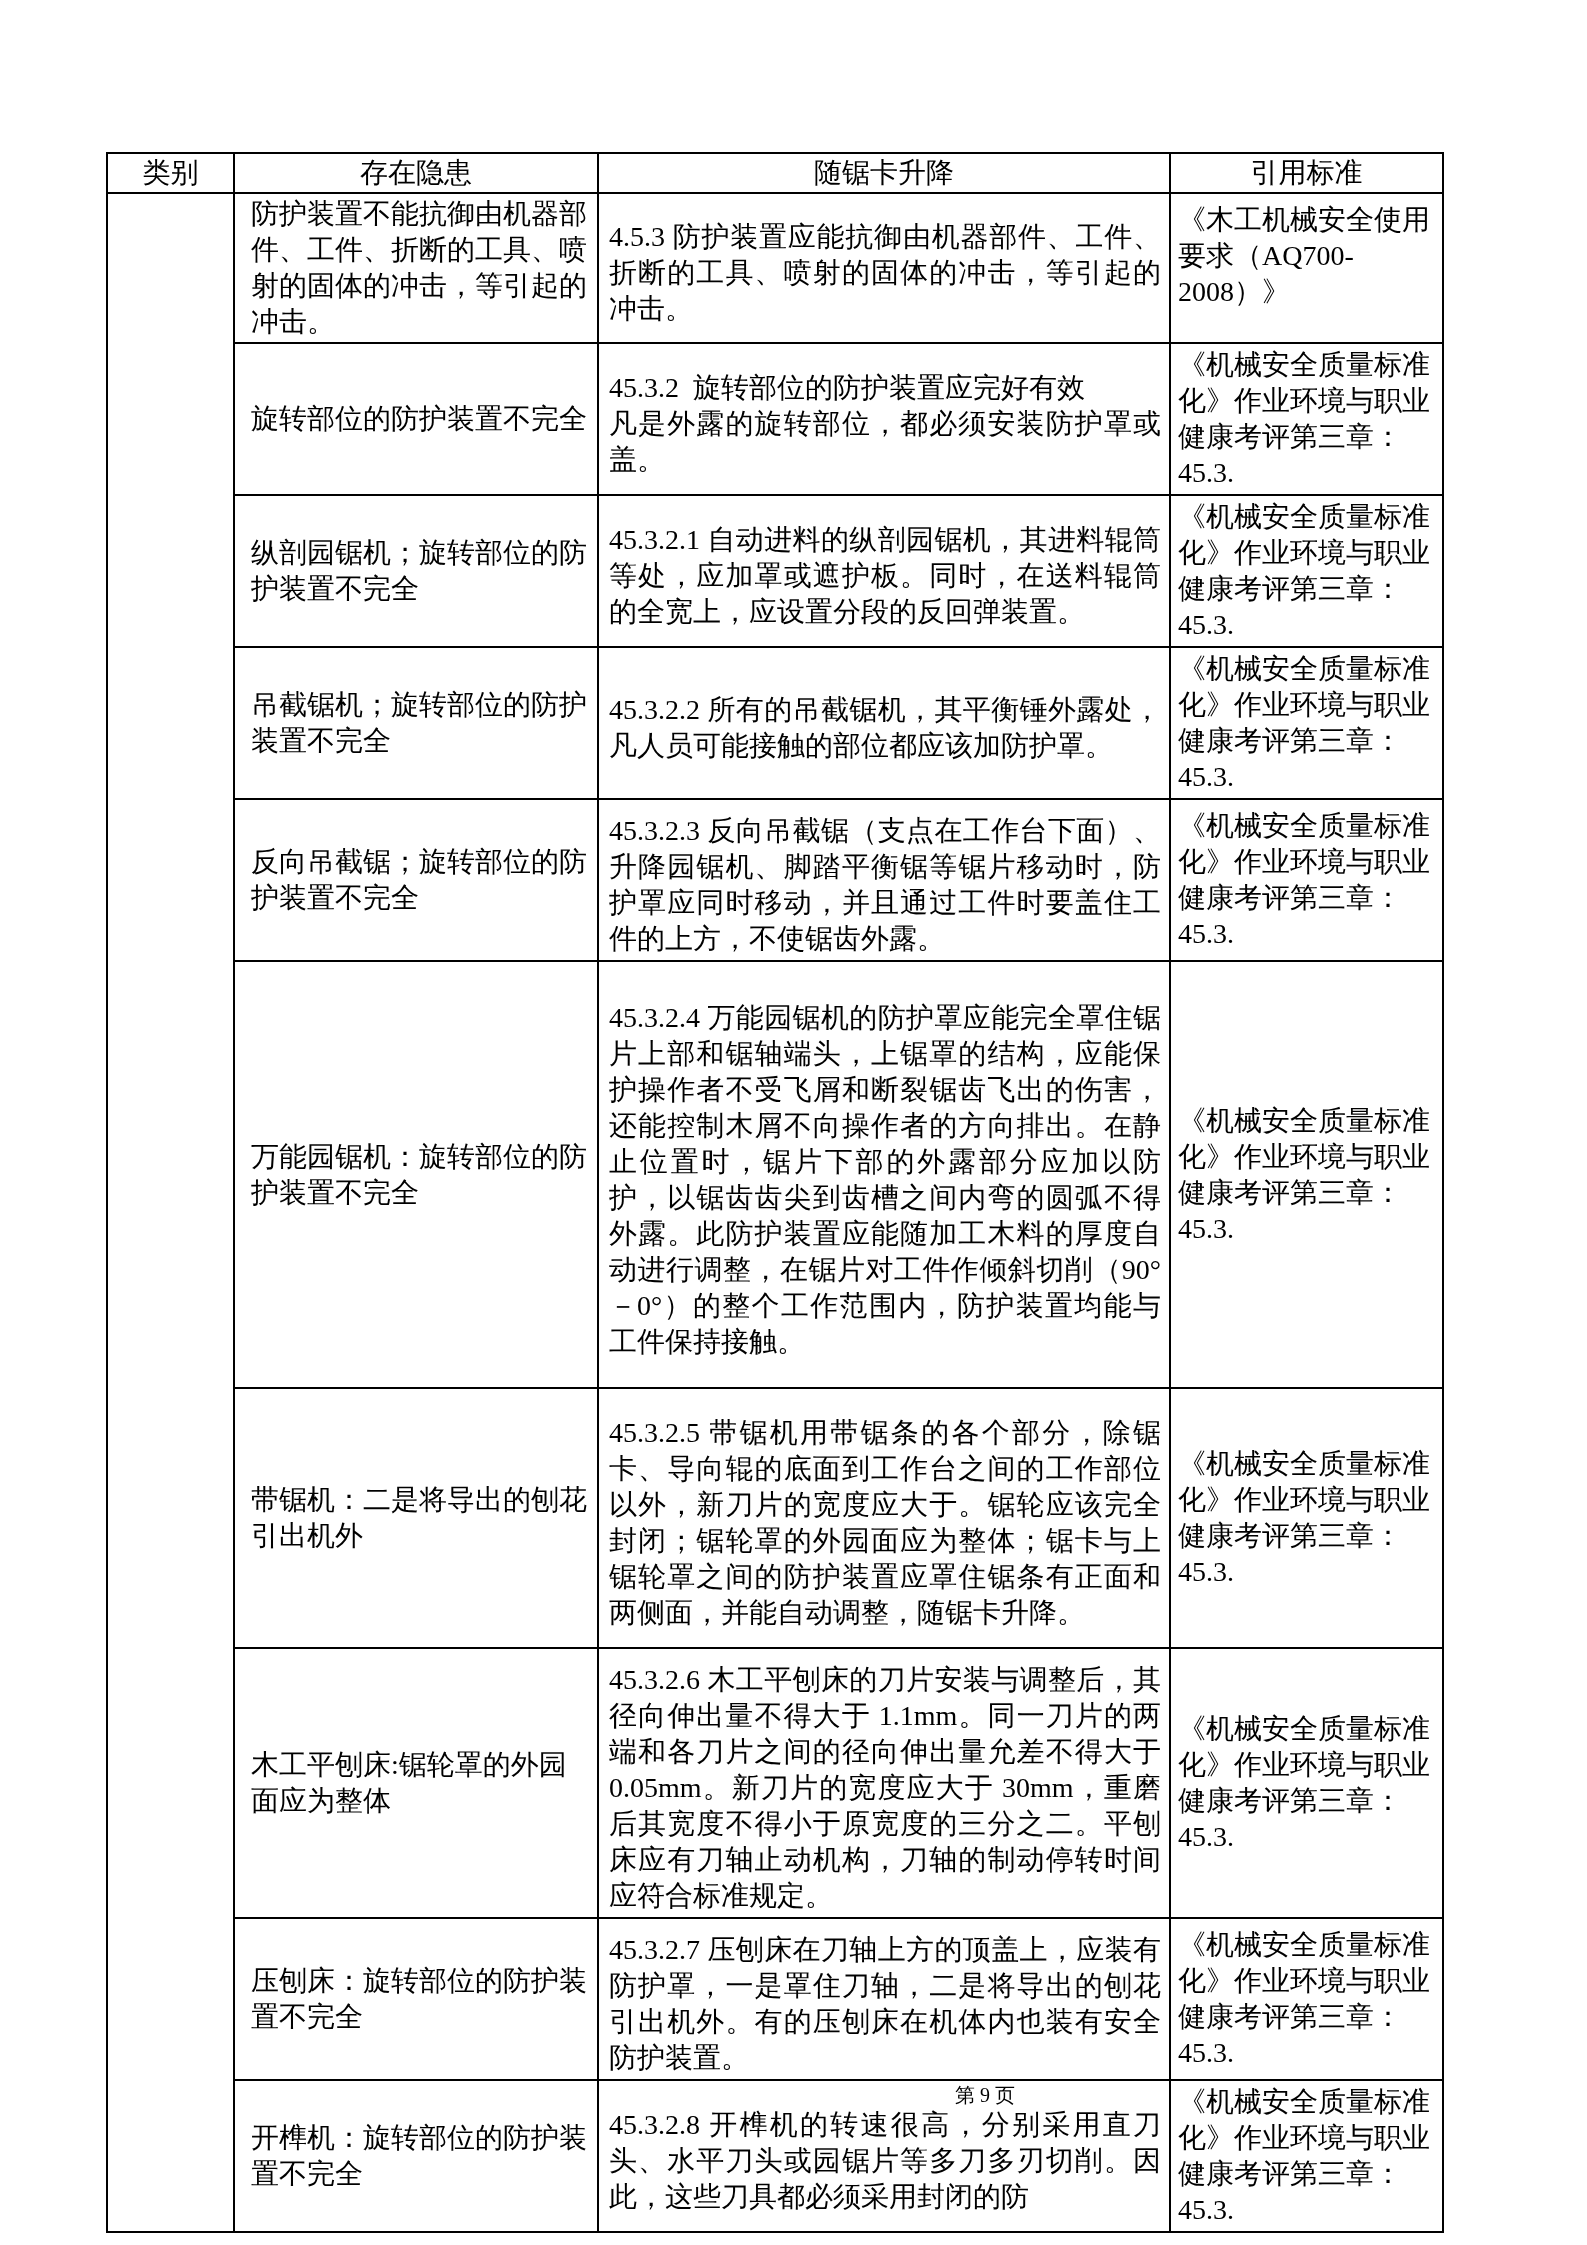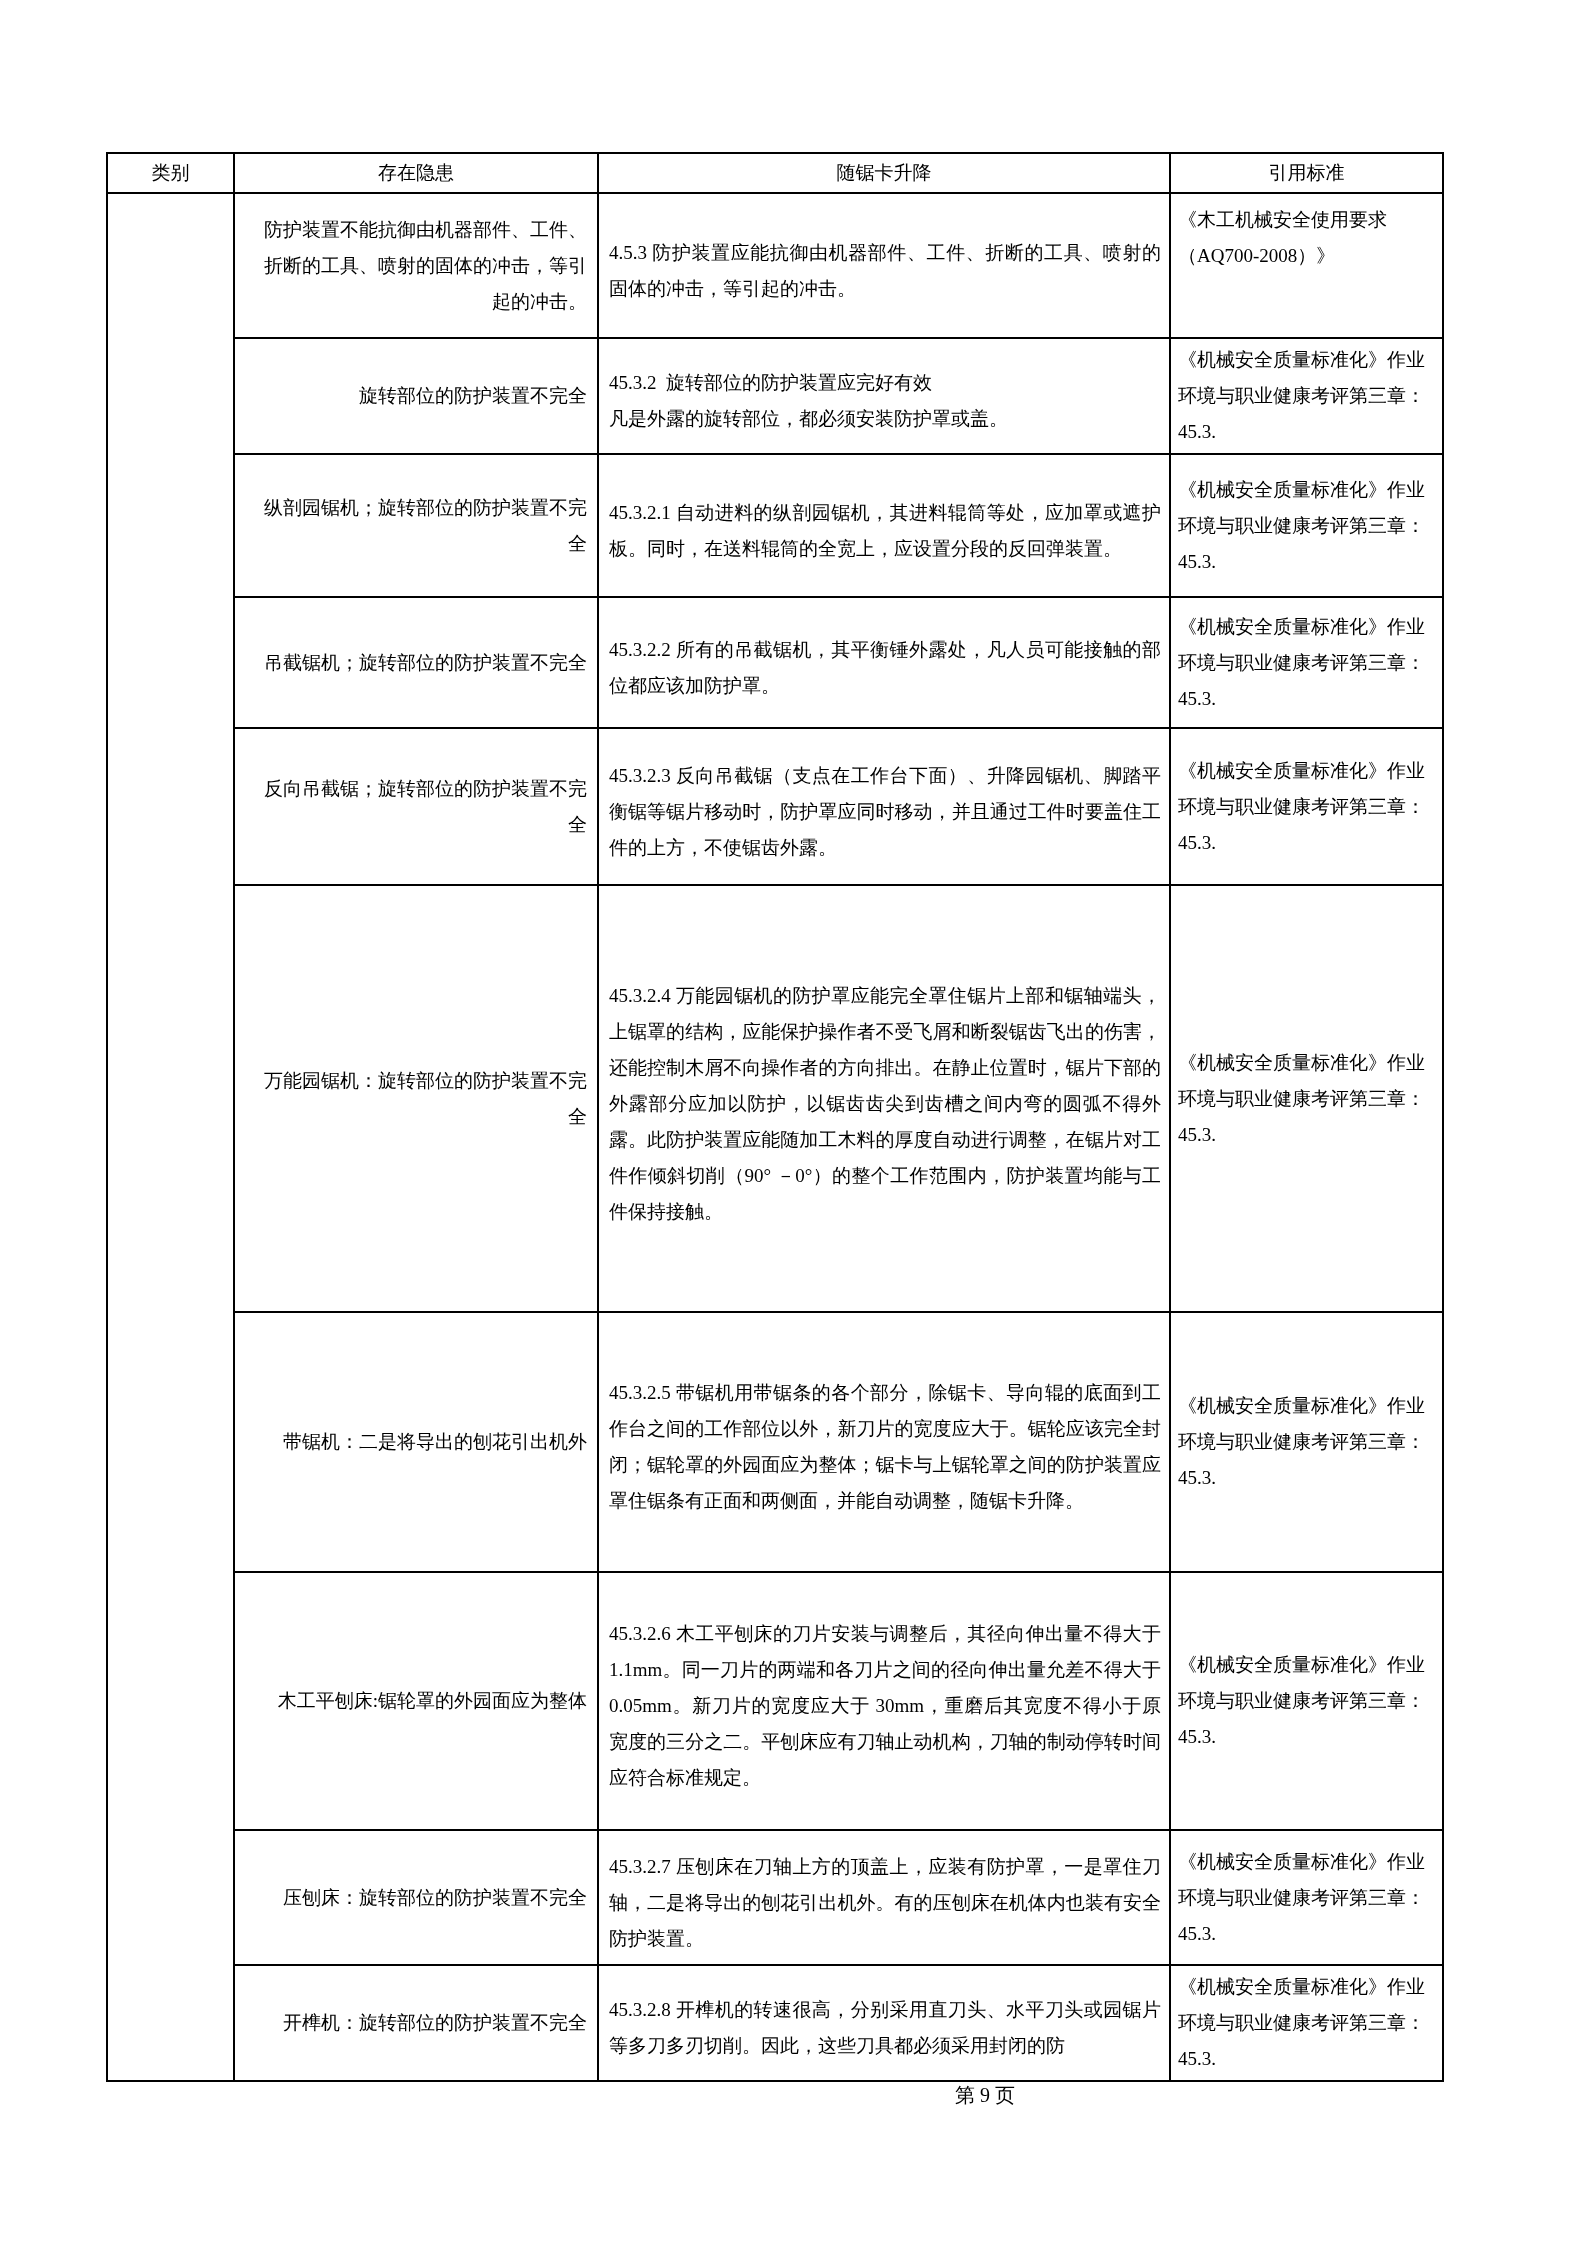--- a/index.html
+++ b/index.html
@@ -19,36 +19,36 @@
   table.doc-table {
     position: absolute;
     left: 106px;
     top: 152px;
     width: 1336px;
     border-collapse: collapse;
     table-layout: fixed;
   }
   .doc-table th, .doc-table td {
     border: 2px solid #000000;
-    font-size: 19px;
+    font-size: 28px;
     line-height: 36px;
     font-weight: normal;
     overflow: hidden;
   }
   .doc-table th {
     text-align: center;
     position: relative;
   }
   td.cat {
     width: 123px;
   }
   td.hazard {
     padding: 2px 10px 2px 16px;
     vertical-align: middle;
-    text-align: right;
+    text-align: left;
   }
   td.measure {
     padding: 13px 8px 3px 10px;
     vertical-align: middle;
     text-align: justify;
     white-space: pre-wrap;
   }
   td.standard {
     padding: 3px 10px 3px 7px;
     vertical-align: middle;

